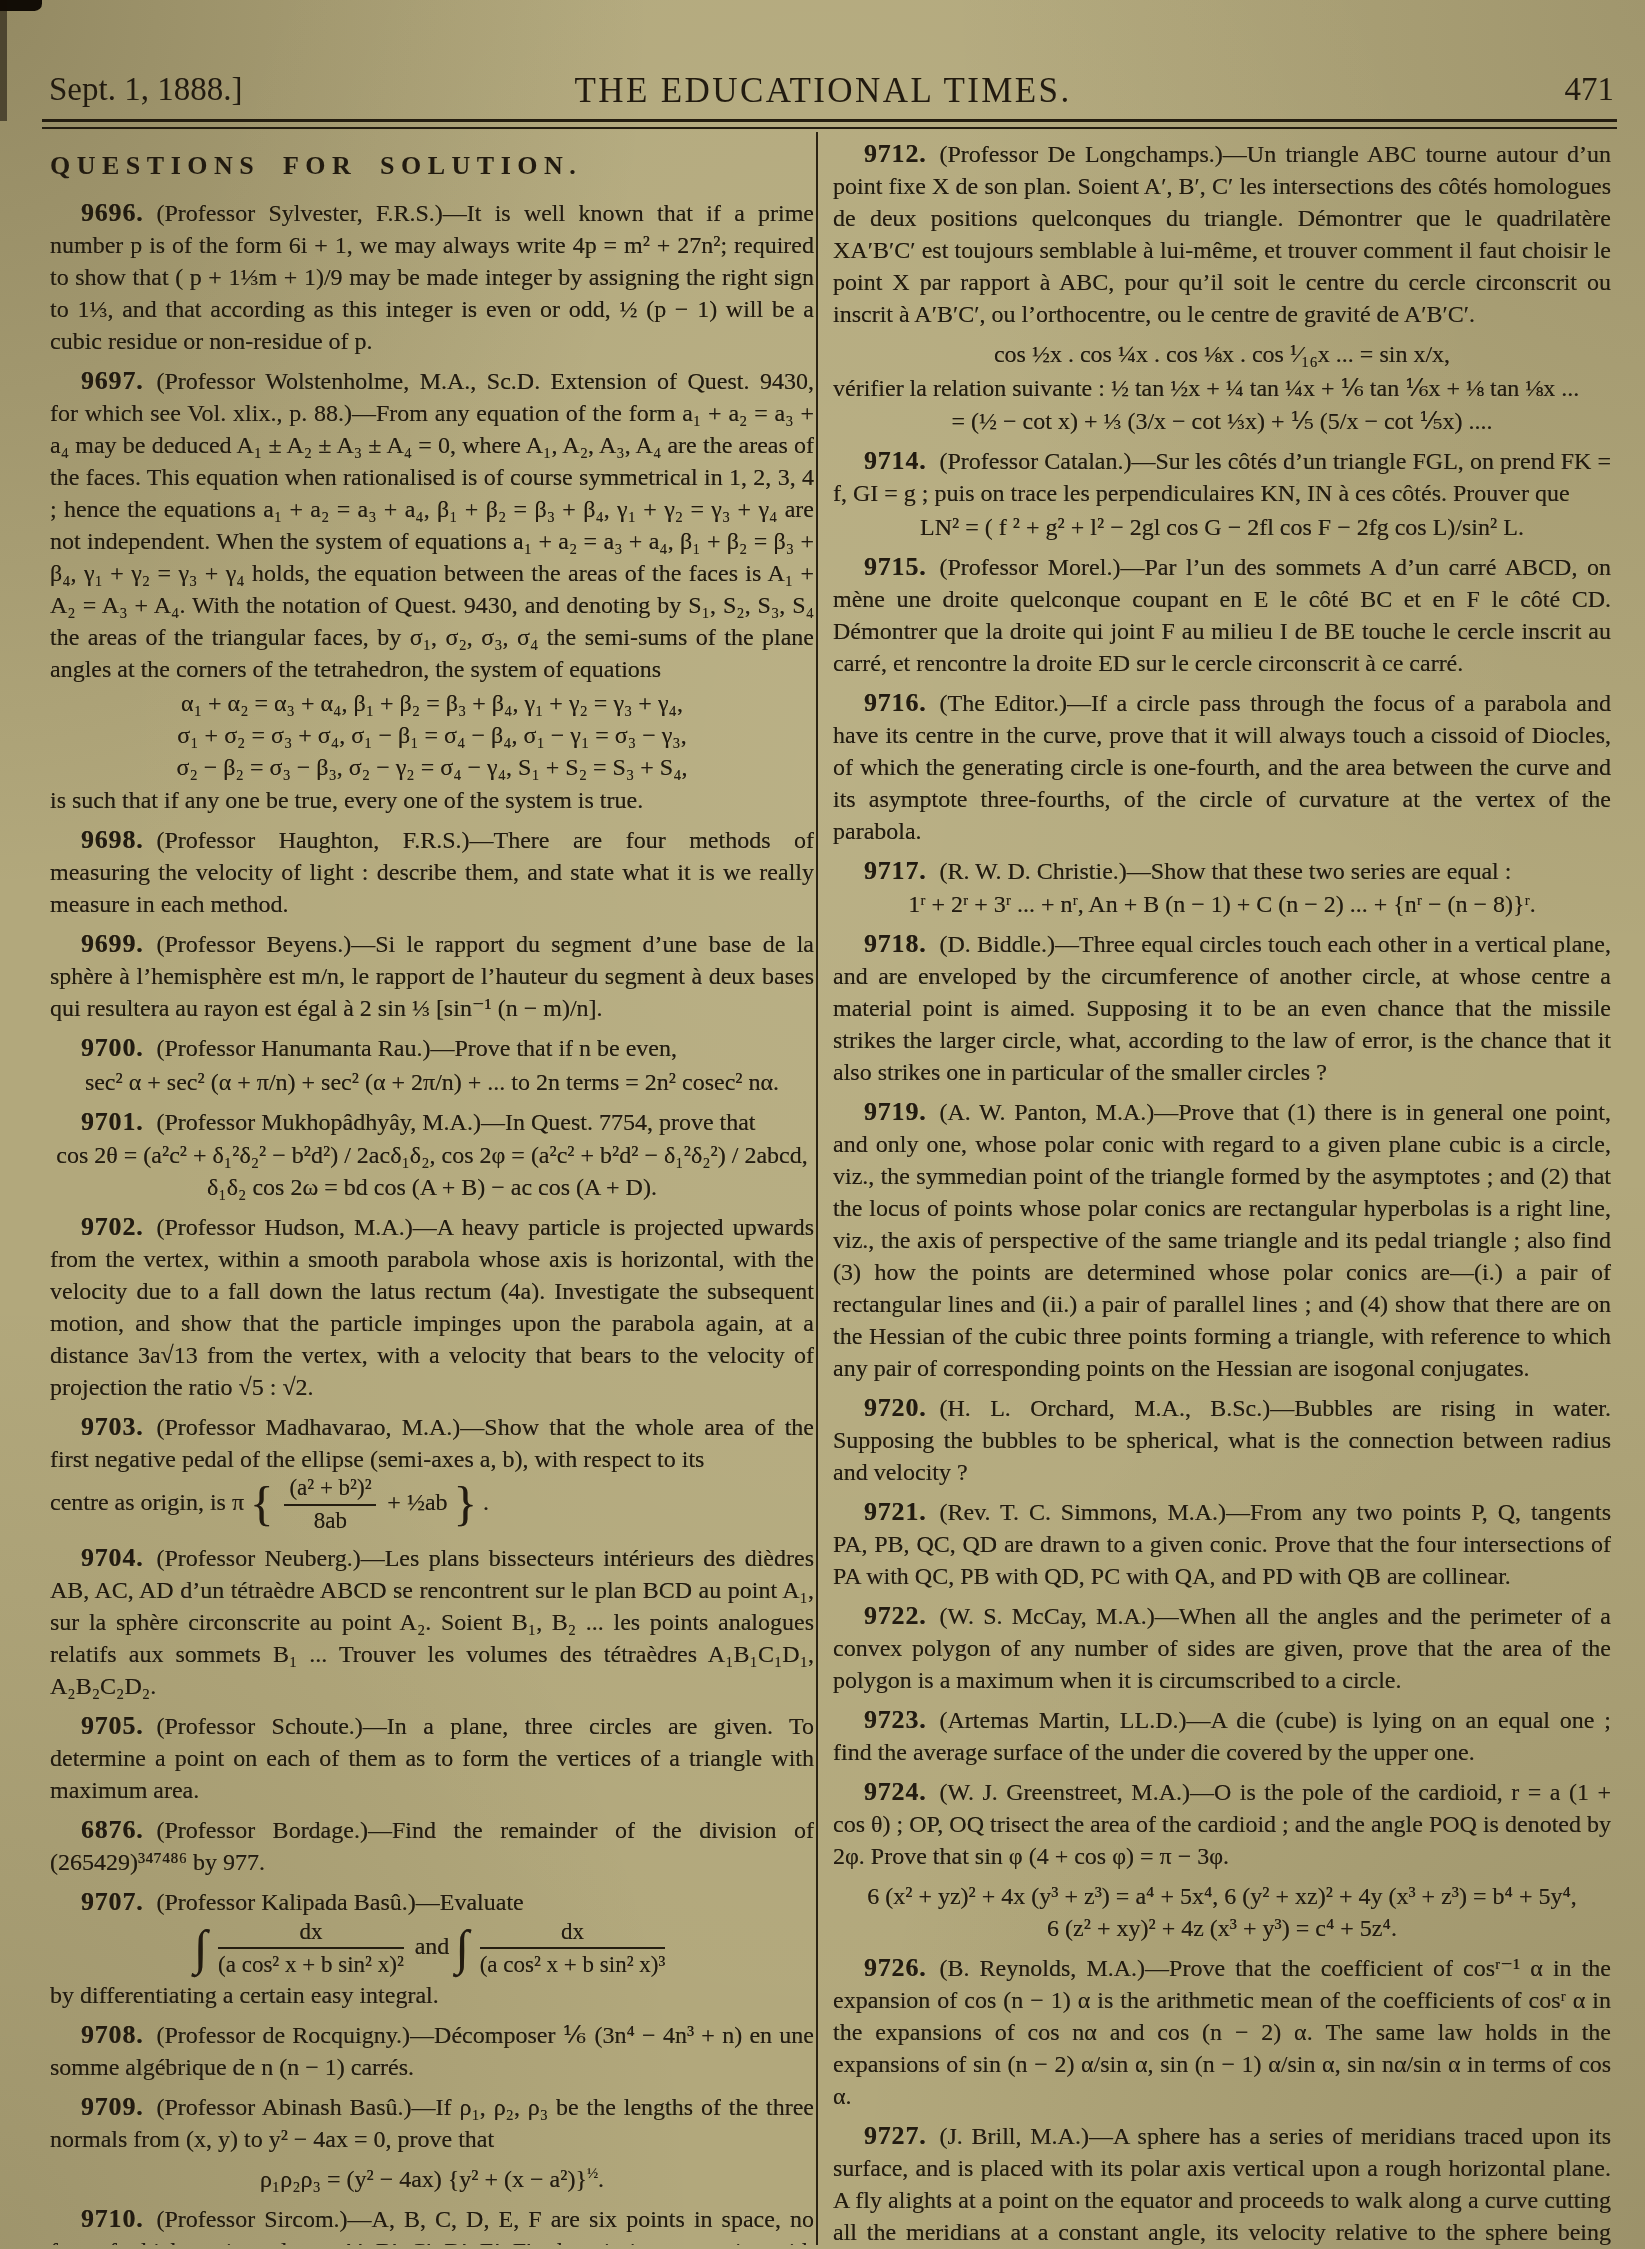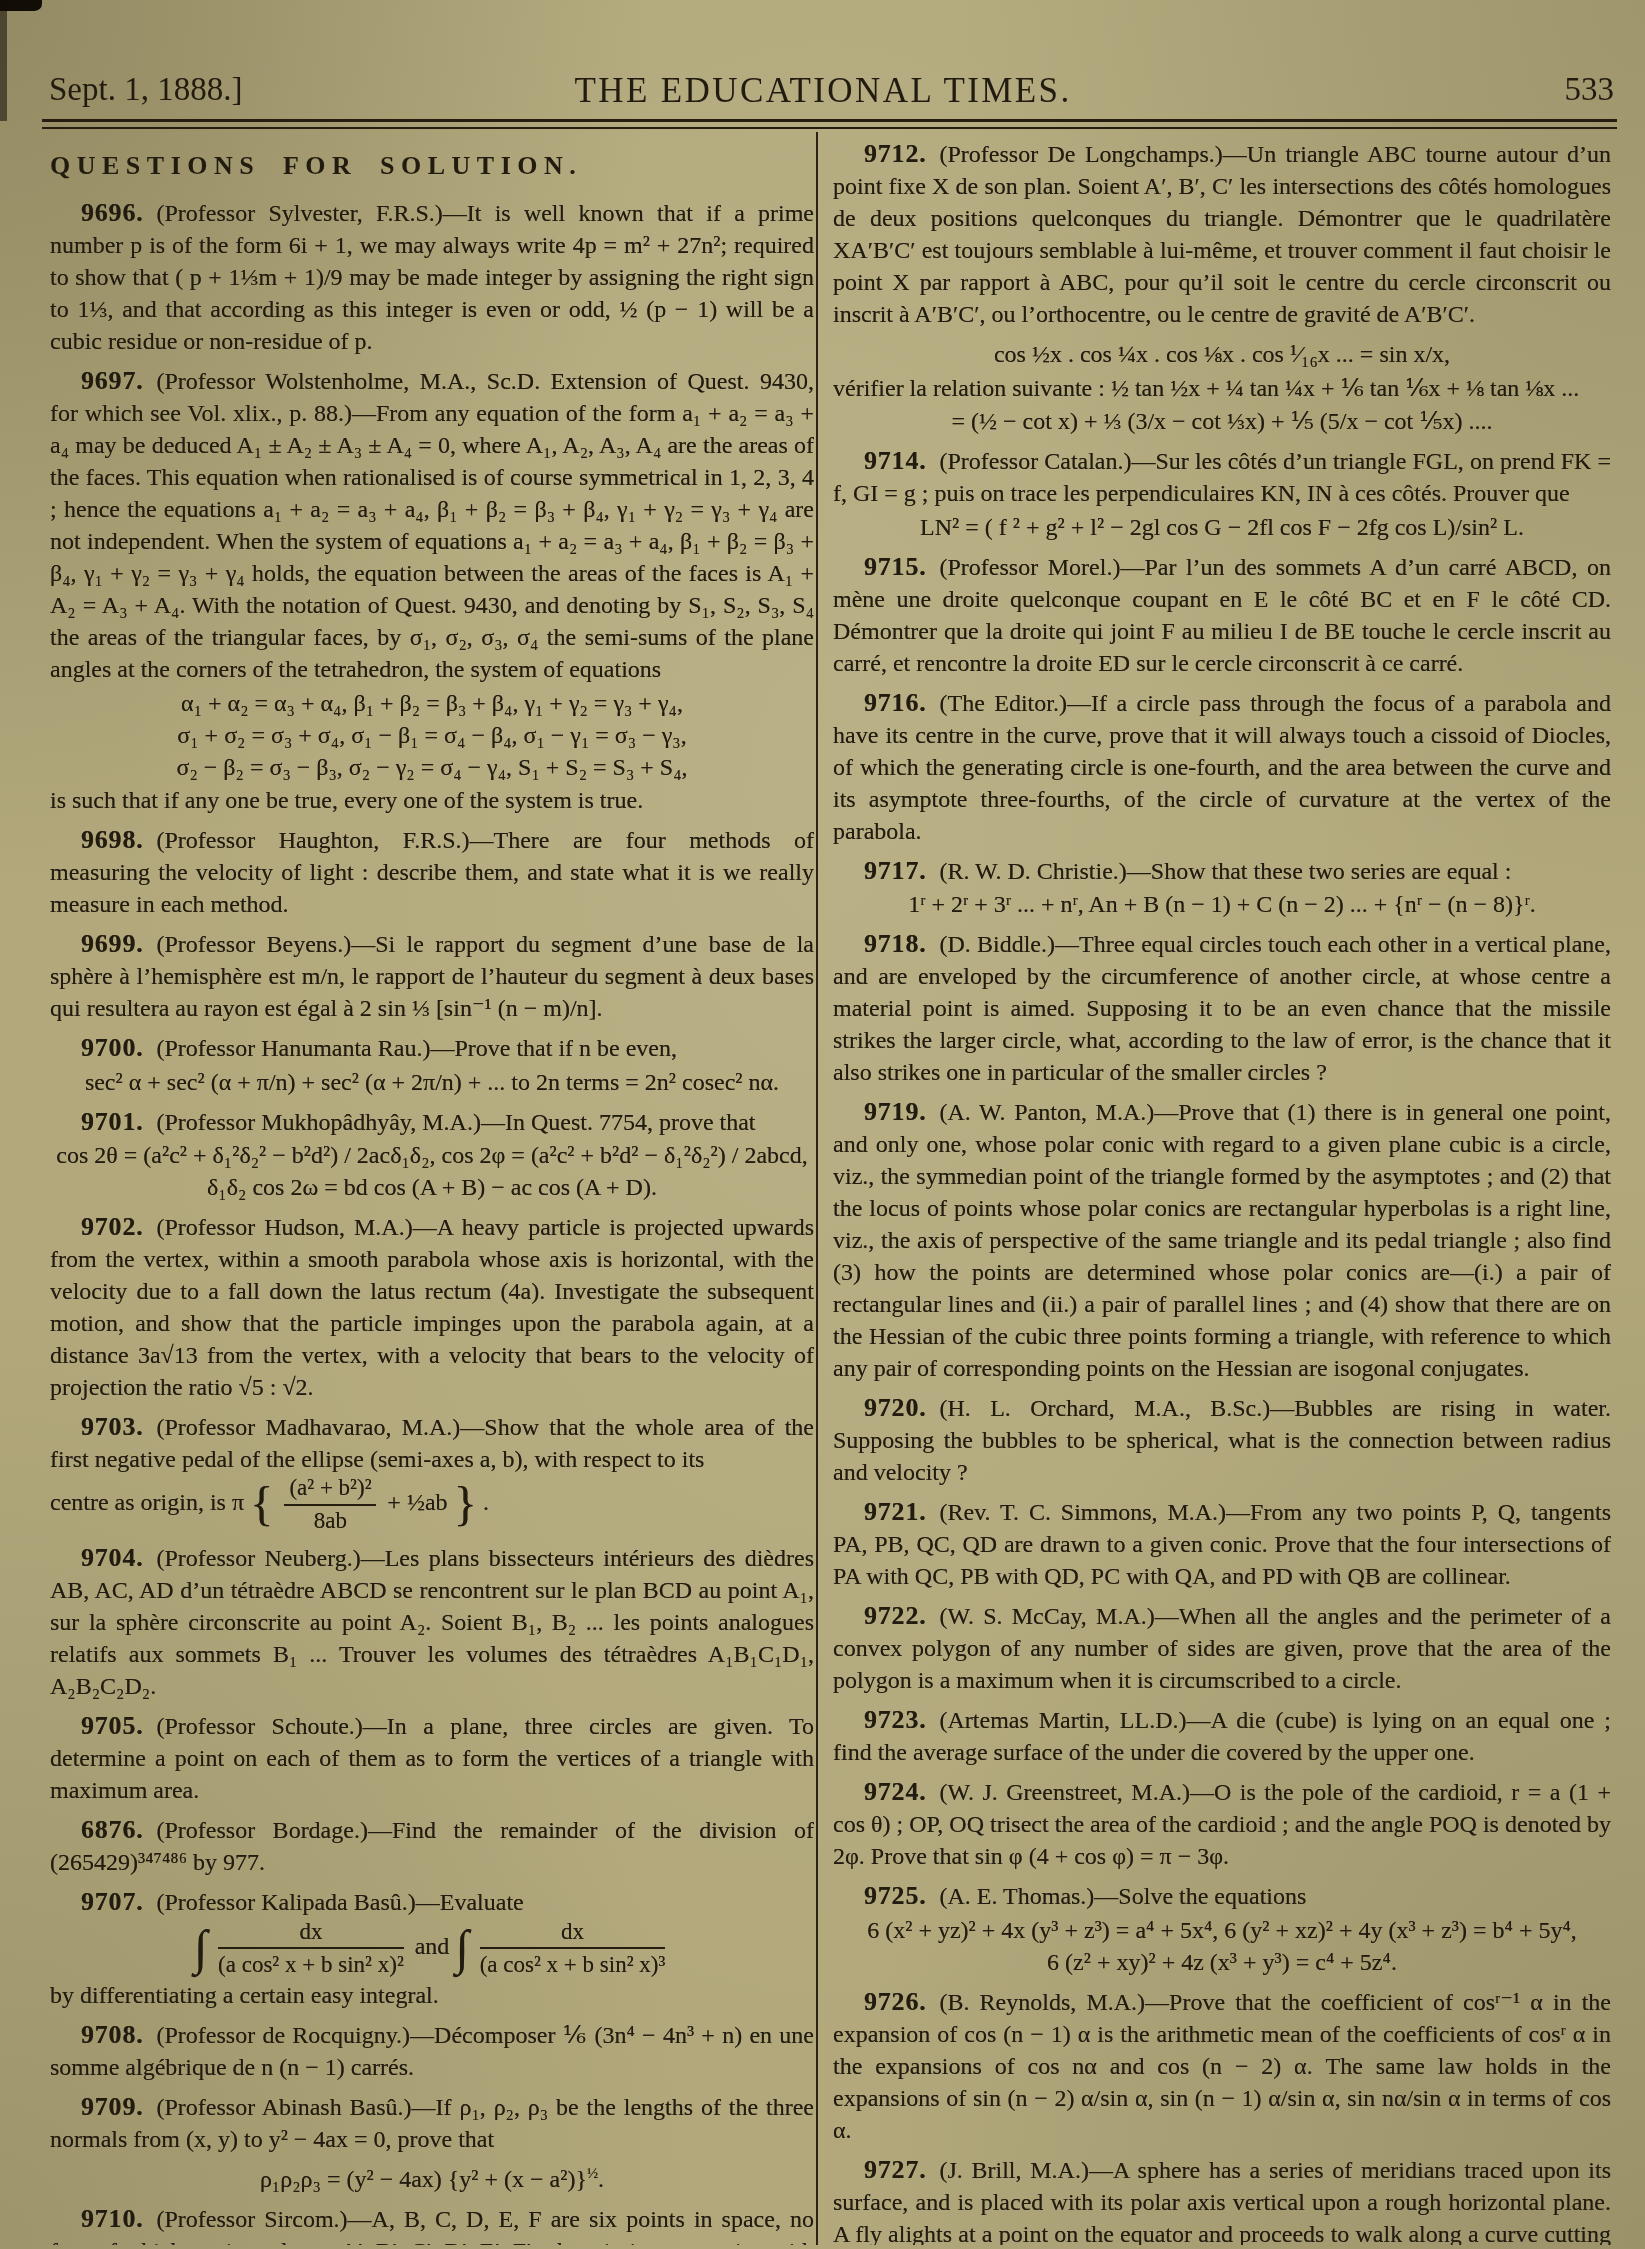--- a/index.html
+++ b/index.html
@@ -58,21 +58,21 @@
 </head>
 <body style="background: rgb(178, 168, 124); color: rgb(34, 27, 16);">
 
 <div class="page">
   <div class="corner-mark"></div>
   <div class="edge-smudge"></div>
 
   <div class="page-header">
     <span class="issue-date">Sept. 1, 1888.]</span>
     <span class="journal-title">THE EDUCATIONAL TIMES.</span>
-    <span class="page-number">533</span>
+    <span class="page-number">471</span>
   </div>
 
   <div class="header-rule"></div>
   <div class="column-divider"></div>
 
   <div class="col col-left">
     <h2 class="section-heading">QUESTIONS FOR SOLUTION.</h2>
   <article class="question">
         <p class="q-body q-first"><b class="qnum">9696.</b>(Professor Sylvester, F.R.S.)—It is well known that if a prime number p is of the form 6i + 1, we may always write 4p = m² + 27n²; required to show that ( p + 1⅓m + 1)/9 may be made integer by assigning the right sign to 1⅓, and that according as this integer is even or odd, ½ (p − 1) will be a cubic residue or non-residue of p.</p>
       </article>
@@ -187,21 +187,20 @@
       <article class="question">
         <p class="q-body q-first"><b class="qnum">9722.</b>(W. S. McCay, M.A.)—When all the angles and the perimeter of a convex polygon of any number of sides are given, prove that the area of the polygon is a maximum when it is circumscribed to a circle.</p>
       </article>
       <article class="question">
         <p class="q-body q-first"><b class="qnum">9723.</b>(Artemas Martin, LL.D.)—A die (cube) is lying on an equal one ;  find the average surface of the under die covered by the upper one.</p>
       </article>
       <article class="question">
         <p class="q-body q-first"><b class="qnum">9724.</b>(W. J. Greenstreet, M.A.)—O is the pole of the cardioid, r = a (1 + cos θ) ;  OP, OQ trisect the area of the cardioid ;  and the angle POQ is denoted by 2φ.  Prove that sin φ (4 + cos φ) = π − 3φ.</p>
       </article>
       <article class="question">
-        <p class="q-body q-first"><b class="qnum">9725.</b>(A. E. Thomas.)—Solve the equations</p>
         <div class="disp">
           <div class="disp-line">6 (x² + yz)² + 4x (y³ + z³) = a⁴ + 5x⁴,  6 (y² + xz)² + 4y (x³ + z³) = b⁴ + 5y⁴,</div>
           <div class="disp-line">6 (z² + xy)² + 4z (x³ + y³) = c⁴ + 5z⁴.</div>
         </div>
       </article>
       <article class="question">
         <p class="q-body q-first"><b class="qnum">9726.</b>(B. Reynolds, M.A.)—Prove that the coefficient of cosʳ⁻¹ α in the expansion of cos (n − 1) α is the arithmetic mean of the coefficients of cosʳ α in the expansions of cos nα and cos (n − 2) α.  The same law holds in the expansions of sin (n − 2) α/sin α, sin (n − 1) α/sin α, sin nα/sin α in terms of cos α.</p>
       </article>
       <article class="question">
         <p class="q-body q-first"><b class="qnum">9727.</b>(J. Brill, M.A.)—A sphere has a series of meridians traced upon its surface, and is placed with its polar axis vertical upon a rough horizontal plane.  A fly alights at a point on the equator and proceeds to walk along a curve cutting all the meridians at a constant angle, its velocity relative to the sphere being uniform ;  discuss the motion.</p>

